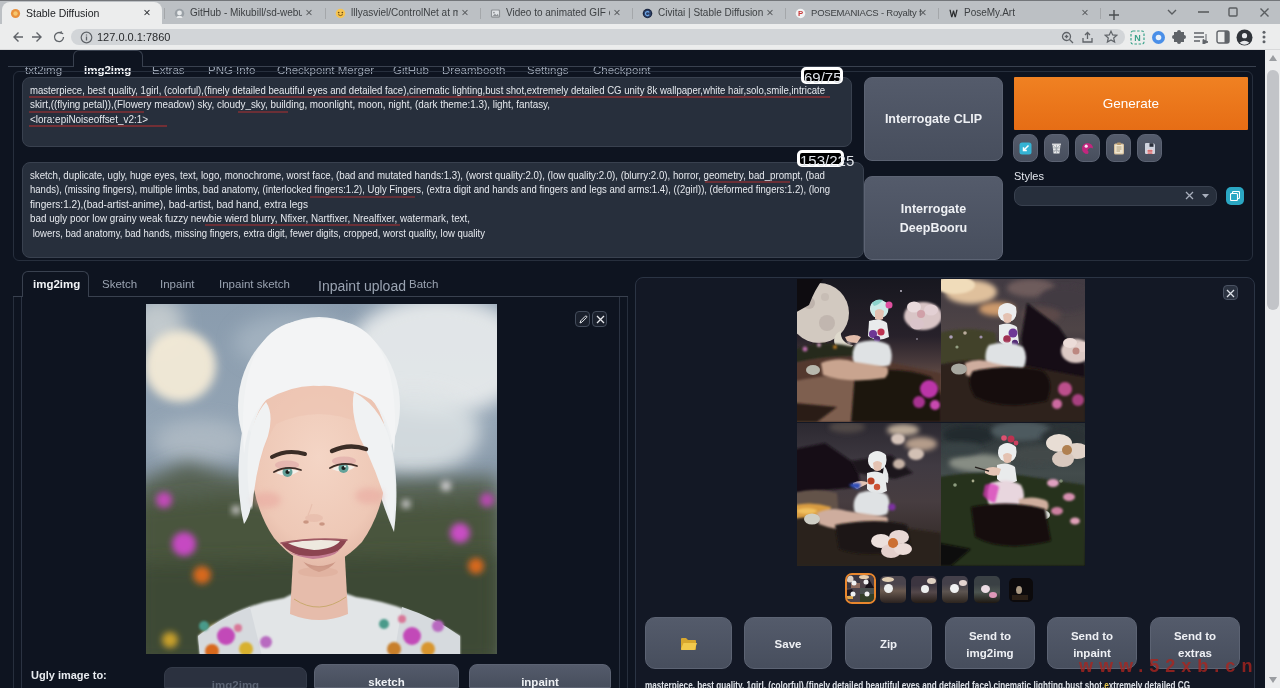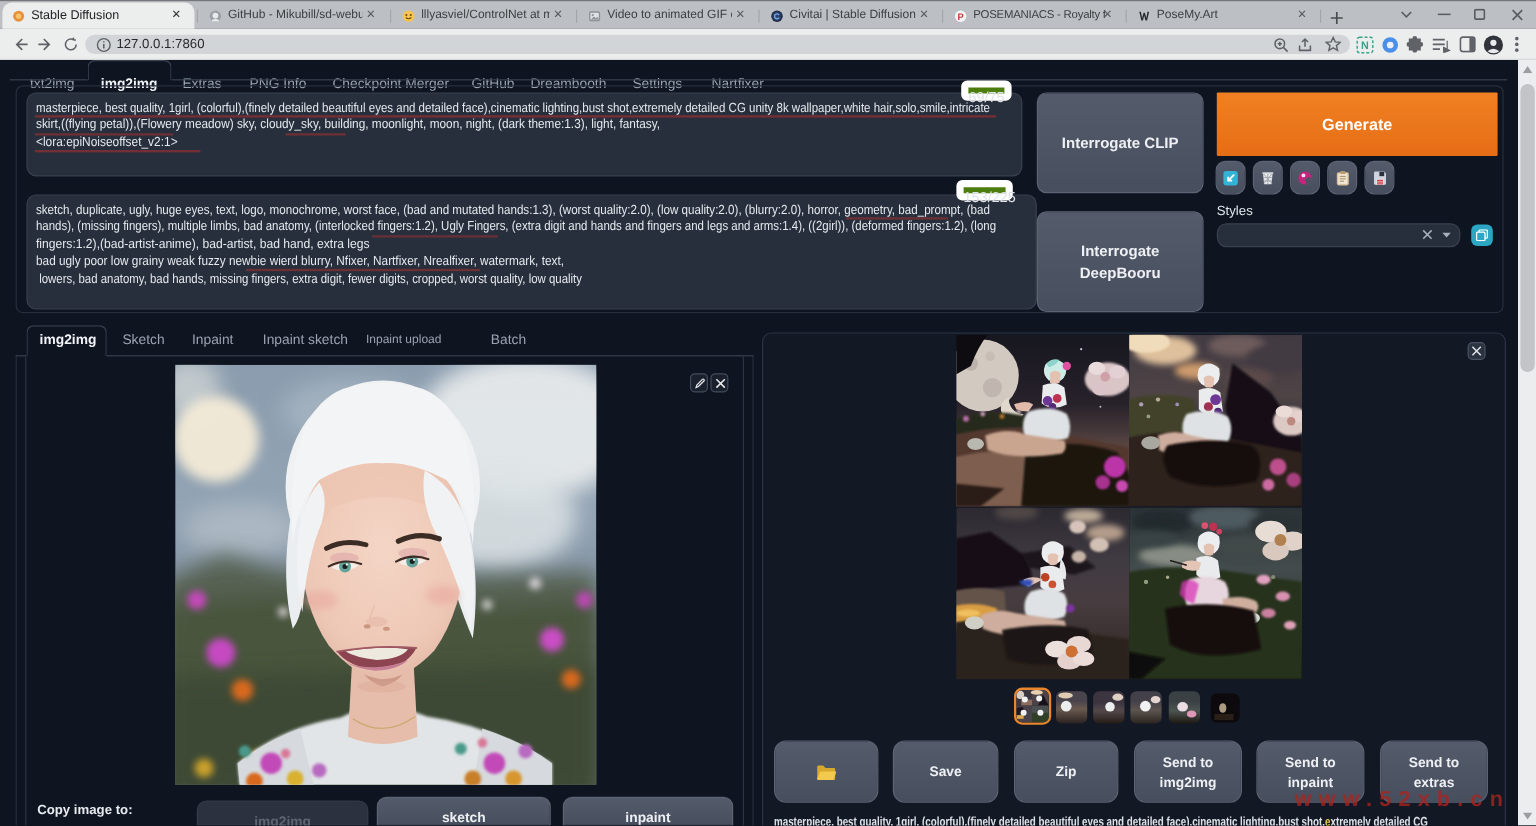--- a/index.html
+++ b/index.html
@@ -15,21 +15,21 @@
 .tabdiv { position:absolute; top:8px; width:1px; height:11px; background:#a4a7aa; }
 #activetab { position:absolute; left:2px; top:2px; width:160px; height:22px; background:#eceded; border-radius:8px 8px 0 0; }
 #toolbar { position:absolute; left:0; top:24px; width:1280px; height:26px; background:#eceded; border-bottom:1px solid #d8d9da; }
 #urlpill { position:absolute; left:71px; top:29px; width:1054px; height:16px; border-radius:8px; background:#d2d5d8; }
 
 #page { position:absolute; left:0; top:50px; width:1265px; height:638px; background:#0e1420; }
 .wtab { position:absolute; top:0; height:17px; font-size:11.5px; color:#9aa3b1; white-space:nowrap;margin-top:12px; }
 .box { position:absolute; border:1px solid #39414f; border-radius:8px; background:#272f3c; }
 .ta { color:#e6e9ee; font-size:11px; line-height:14.4px; padding:5px 0 0 7px; overflow:hidden; }
 .tline { display:block; width:max-content; white-space:nowrap; transform-origin:0 50%; }
-.cnt { position:absolute; background:#4d7c0f; border:6px solid #ffffff; border-radius:5px; color:#dfe3e9; font-size:12px; text-align:center; }
+.cnt { position:absolute; background:#000000; border:3px solid #ffffff; border-radius:5px; color:#dfe3e9; font-size:15px; text-align:center; }
 .gbtn { position:absolute; background:linear-gradient(180deg,#545b6b,#474e5d); border:1px solid #5c6373; border-radius:8px; color:#eef0f4; font-weight:bold; text-align:center; }
 .dis { background:#2b313f; border:1px solid #343b49; color:#5d6575; }
 </style>
 </head>
 <body>
 <div id="stage">
 
 <div id="tabstrip"></div>
 <div id="activetab"></div>
 <div id="toolbar"></div>
@@ -178,21 +178,21 @@
 
 <div class="wtab" style="left:25px;top:52px;">txt2img</div>
 <div class="abs" style="left:73px;top:50px;width:70px;height:17px;border:1px solid #39414f;border-bottom:none;border-radius:6px 6px 0 0;background:#0e1420;"></div>
 <div class="wtab" style="left:84px;top:52px;color:#f2f4f7;font-weight:bold;">img2img</div>
 <div class="wtab" style="left:152px;top:52px;">Extras</div>
 <div class="wtab" style="left:208px;top:52px;">PNG Info</div>
 <div class="wtab" style="left:277px;top:52px;">Checkpoint Merger</div>
 <div class="wtab" style="left:393px;top:52px;">GitHub</div>
 <div class="wtab" style="left:442px;top:52px;">Dreambooth</div>
 <div class="wtab" style="left:527px;top:52px;">Settings</div>
-<div class="wtab" style="left:593px;top:52px;">Nartfixer</div>
+<div class="wtab" style="left:593px;top:52px;">Checkpoint</div>
 <div class="abs" style="left:8px;top:66px;width:65px;height:1px;background:#39414f;"></div>
 <div class="abs" style="left:143px;top:66px;width:1113px;height:1px;background:#39414f;"></div>
 
 <div class="abs" style="left:13px;top:71px;width:1240px;height:190px;border:1px solid #272f3d;border-radius:6px;"></div>
 
 <div class="box ta" style="left:22px;top:77px;width:830px;height:70px;">
 <span class="tline" id="p1" style="transform: scaleX(0.871084);">masterpiece, best quality, 1girl, (colorful),(finely detailed beautiful eyes and detailed face),cinematic lighting,bust shot,extremely detailed CG unity 8k wallpaper,white hair,solo,smile,intricate</span>
 <span class="tline" id="p2" style="transform: scaleX(0.895322);">skirt,((flying petal)),(Flowery meadow) sky, cloudy_sky, building, moonlight, moon, night, (dark theme:1.3), light, fantasy,</span>
 <span class="tline" id="p3" style="transform: scaleX(0.903025);">&lt;lora:epiNoiseoffset_v2:1&gt;</span>
 </div>
@@ -210,21 +210,21 @@
 <span class="tline" id="n5" style="transform: scaleX(0.864993);">&nbsp;lowers, bad anatomy, bad hands, missing fingers, extra digit, fewer digits, cropped, worst quality, low quality</span>
 </div>
 <div class="abs" style="left:705px;top:181px;width:85px;height:2px;background:rgba(176,48,48,0.5);"></div>
 <div class="abs" style="left:310px;top:196px;width:105px;height:2px;background:rgba(176,48,48,0.45);"></div>
 <div class="abs" style="left:205px;top:224px;width:195px;height:2px;background:rgba(176,48,48,0.5);"></div>
 <div class="cnt" style="left:797px;top:150px;width:47px;height:17px;line-height:16px;">153/225</div>
 
 <div class="gbtn" style="left:864px;top:176px;width:139px;height:84px;font-size:12.5px;line-height:19px;padding-top:23px;">Interrogate<br>DeepBooru</div>
 <div class="gbtn" style="left:864px;top:77px;width:139px;height:84px;font-size:12.5px;line-height:82px;">Interrogate CLIP</div>
 
-<div class="abs" style="left:1014px;top:77px;width:234px;height:53px;border-radius:1px;background:linear-gradient(180deg,#f08122,#e66d15);color:#fff;font-weight:bold;font-size:13.5px;text-align:center;line-height:53px;">Generate</div>
+<div class="abs" style="left:1014px;top:77px;width:234px;height:53px;border-radius:1px;background:linear-gradient(180deg,#f08122,#e66d15);color:#fff;font-weight:normal;font-size:13.5px;text-align:center;line-height:53px;">Generate</div>
 
 <div class="gbtn" style="left:1013px;top:134px;width:25px;height:28px;"><svg width="13" height="13" viewBox="0 0 13 13" style="margin-top:7px;">
         <rect x="0.5" y="0.5" width="12" height="12" rx="2.5" fill="#35b3d4"></rect>
         <path d="M9.5 3.5 L4.5 8.5 M4.5 5.2 V8.5 H7.8" stroke="#fff" stroke-width="1.5" fill="none"></path>
       </svg></div>
 <div class="gbtn" style="left:1044px;top:134px;width:25px;height:28px;"><svg width="13" height="13" viewBox="0 0 13 13" style="margin-top:7px;">
         <path d="M2.5 2.5 H10.5 L9.5 11.5 H3.5 Z" fill="#e8e9ea"></path>
         <path d="M3 3 L9.8 10.8 M9.9 3 L3.2 10.8 M6.5 2.6 V11.4 M2.7 6 H10.2 M2.9 8.8 H10" stroke="#9aa0a8" stroke-width="0.7"></path>
         <rect x="2" y="1.6" width="9" height="1.2" fill="#e8e9ea"></rect>
       </svg></div>
@@ -259,21 +259,21 @@
       </svg></div>
 
 <div class="abs" style="left:13px;top:297px;width:615px;height:391px;border-left:1px solid #272f3d;border-right:1px solid #272f3d;"></div>
 <div class="abs" style="left:21px;top:297px;width:599px;height:391px;border-left:1px solid #2b3342;border-right:1px solid #2b3342;"></div>
 
 <div class="abs" style="left:22px;top:271px;width:67px;height:26px;border:1px solid #39414f;border-bottom:none;border-radius:6px 6px 0 0;"></div>
 <div class="abs" style="left:33px;top:278px;font-size:11.5px;font-weight:bold;color:#f2f4f7;">img2img</div>
 <div class="abs" style="left:102px;top:278px;font-size:11.5px;color:#9aa3b1;">Sketch</div>
 <div class="abs" style="left:160px;top:278px;font-size:11.5px;color:#9aa3b1;">Inpaint</div>
 <div class="abs" style="left:219px;top:278px;font-size:11.5px;color:#9aa3b1;">Inpaint sketch</div>
-<div class="abs" style="left:305px;top:278px;font-size:10px;color:#9aa3b1;">Inpaint upload</div>
+<div class="abs" style="left:318px;top:278px;font-size:14px;color:#9aa3b1;">Inpaint upload</div>
 <div class="abs" style="left:409px;top:278px;font-size:11.5px;color:#9aa3b1;">Batch</div>
 <div class="abs" style="left:13px;top:296px;width:9px;height:1px;background:#39414f;"></div>
 <div class="abs" style="left:89px;top:296px;width:539px;height:1px;background:#39414f;"></div>
 <svg class="abs" style="left:146px;top:304px;" width="351" height="350" viewBox="0 0 351 350">
 <defs>
 <linearGradient id="psky" x1="0" y1="0" x2="0" y2="1">
           <stop offset="0" stop-color="#8a9cae"></stop>
           <stop offset="0.35" stop-color="#93a4b4"></stop>
           <stop offset="0.55" stop-color="#8494a4"></stop>
           <stop offset="0.62" stop-color="#768692"></stop>
@@ -382,21 +382,21 @@
 <ellipse cx="172" cy="268" rx="20" ry="5" fill="#d8a390" opacity="0.35"></ellipse>
 </svg>
 
 <div class="abs" style="left:575px;top:311px;width:15px;height:16px;border:1px solid #434c5b;border-radius:4px;background:#1a202c;"><svg width="9" height="9" viewBox="0 0 9 9" style="margin:2.5px;">
         <path d="M1 8 L1.7 5.8 L6.3 1.2 A0.9 0.9 0 0 1 7.6 2.5 L3 7.1 Z" fill="none" stroke="#e8eaee" stroke-width="1"></path>
       </svg></div>
 <div class="abs" style="left:592px;top:311px;width:15px;height:16px;border:1px solid #434c5b;border-radius:4px;background:#1a202c;"><svg width="9" height="9" viewBox="0 0 9 9" style="margin:2.5px;">
         <path d="M1 1 L8 8 M8 1 L1 8" stroke="#e8eaee" stroke-width="1.3"></path>
       </svg></div>
 
-<div class="abs" style="left:31px;top:669px;font-size:11px;font-weight:bold;color:#e8ebef;">Copy image to:</div>
+<div class="abs" style="left:31px;top:669px;font-size:11px;font-weight:bold;color:#e8ebef;">Ugly image to:</div>
 <div class="gbtn dis" style="left:164px;top:667px;width:143px;height:21px;font-size:11.5px;line-height:34px;border-radius:8px 8px 0 0;">img2img</div>
 <div class="gbtn" style="left:314px;top:664px;width:145px;height:24px;font-size:11.5px;line-height:34px;border-radius:8px 8px 0 0;">sketch</div>
 <div class="gbtn" style="left:469px;top:664px;width:142px;height:24px;font-size:11.5px;line-height:34px;border-radius:8px 8px 0 0;">inpaint</div>
 
 <div class="abs" style="left:635px;top:277px;width:620px;height:430px;border:1px solid #2b3444;border-radius:8px;background:#131825;"></div>
 <div class="abs" style="left:1223px;top:285px;width:15px;height:15px;border:1px solid #4a5262;border-radius:4px;background:#2b3240;"><svg width="9" height="9" viewBox="0 0 9 9" style="margin:2px;">
         <path d="M1 1 L8 8 M8 1 L1 8" stroke="#dfe3e9" stroke-width="1.3"></path>
       </svg></div>
 
 <svg class="abs" style="left:797px;top:279px;" width="144" height="143" viewBox="0 0 144 143">

